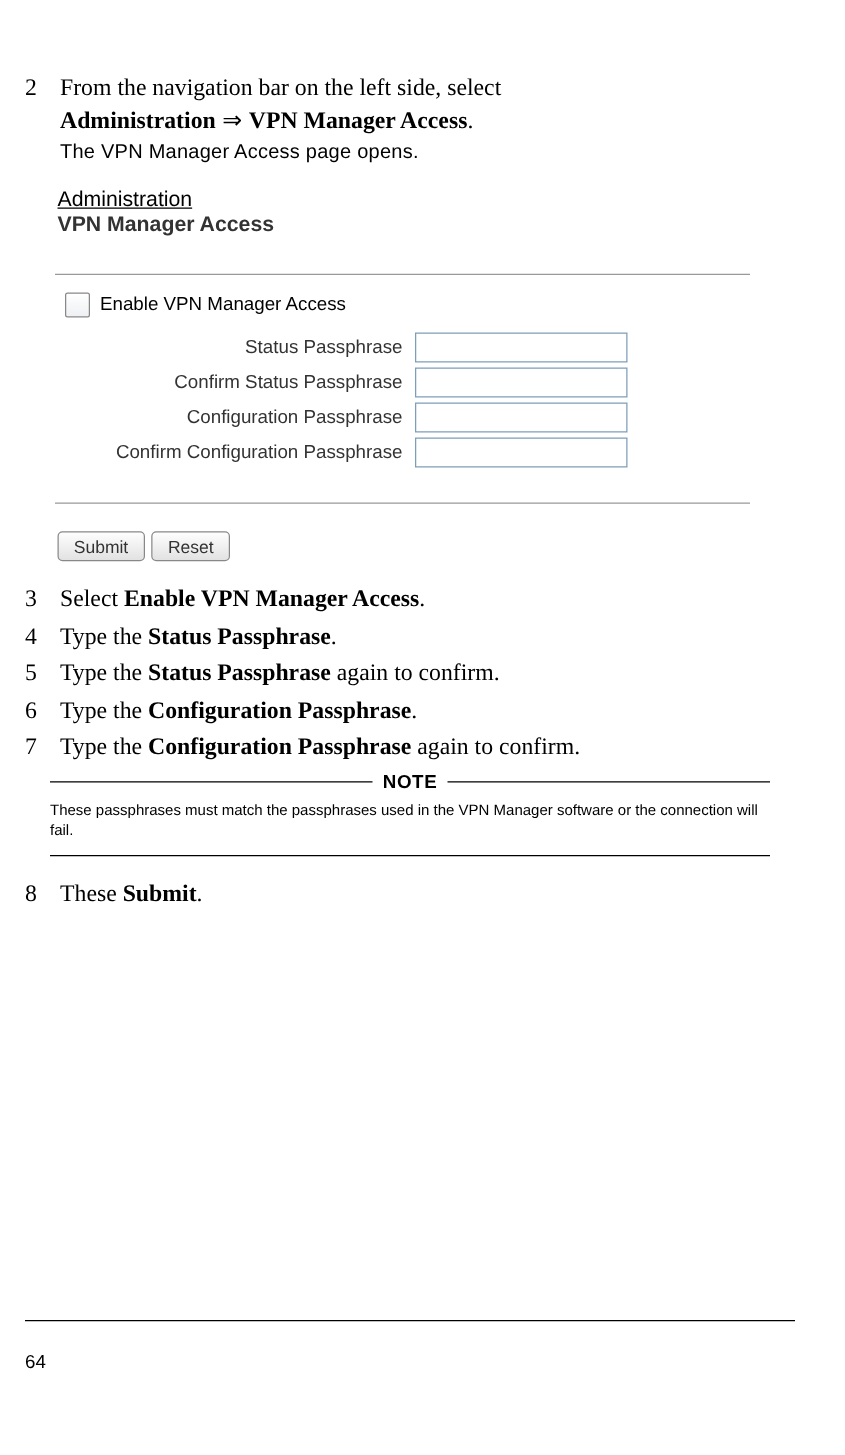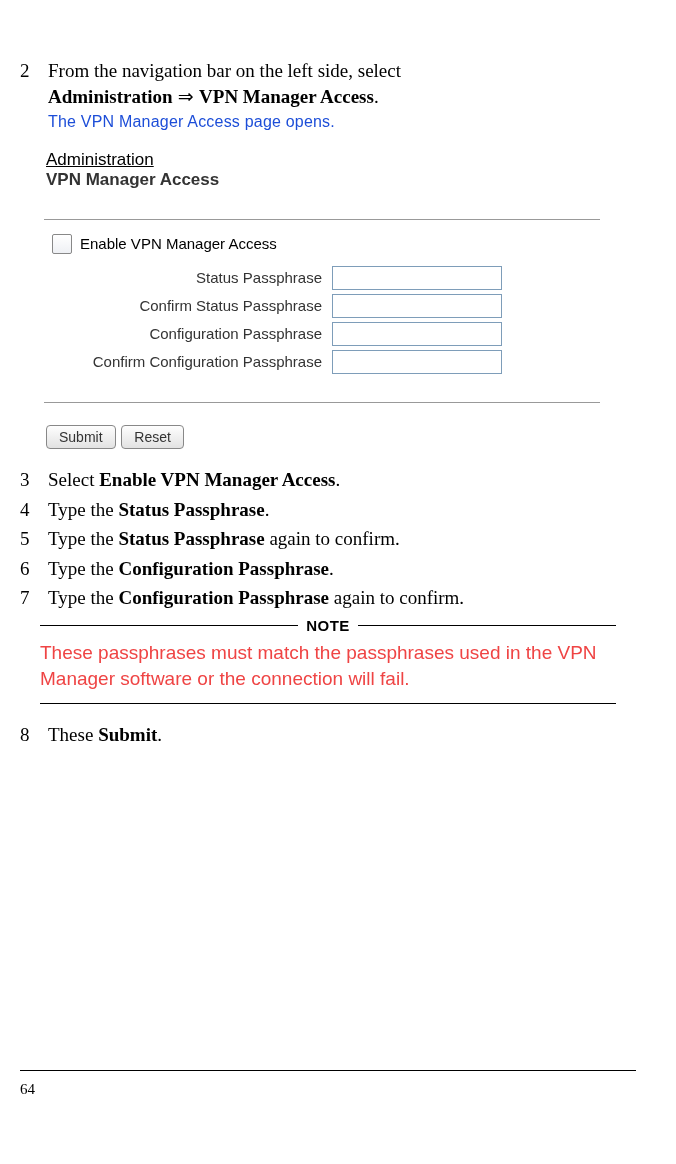--- a/index.html
+++ b/index.html
@@ -26,21 +26,21 @@
   .step-num {
     width: 28px;
     flex-shrink: 0;
   }
   .step-body {
     flex: 1;
   }
   .result-text {
     font-family: Verdana, Arial, sans-serif;
     font-size: 16px;
-    color: #1d4ed8;
+    color: #000000;
     letter-spacing: 0.2px;
     margin-top: 2px;
   }
   .screenshot {
     margin: 14px 0 18px 22px;
     width: 560px;
   }
   .ss-header {
     font-family: Verdana, Arial, sans-serif;
     font-size: 17px;
@@ -124,40 +124,40 @@
   }
   .note-label {
     font-family: Verdana, Arial, sans-serif;
     font-weight: bold;
     font-size: 15px;
     padding: 0 8px;
     letter-spacing: 0.5px;
   }
   .note-body {
     font-family: Verdana, Arial, sans-serif;
-    font-size: 19px;
-    color: #ef4444;
+    font-size: 12px;
+    color: #000000;
     margin: 6px 0 12px 0;
     line-height: 1.35;
   }
   .note-full-rule {
     border: none;
     border-top: 1px solid #000;
     margin: 0 0 18px 0;
   }
   .footer {
     position: absolute;
     bottom: 66px;
     left: 20px;
     right: 40px;
     border-top: 1px solid #000;
-    padding-top: 10px;
+    padding-top: 24px;
     display: flex;
     justify-content: space-between;
-    font-family: Liberation Serif, serif;
+    font-family: Liberation Sans, sans-serif;
     font-size: 15px;
     flex-direction: column;
   }
   b { font-weight: bold; }
   .arrow { font-family: Arial, sans-serif; }
 </style>
 </head>
 <body>
 
 <div class="page">

